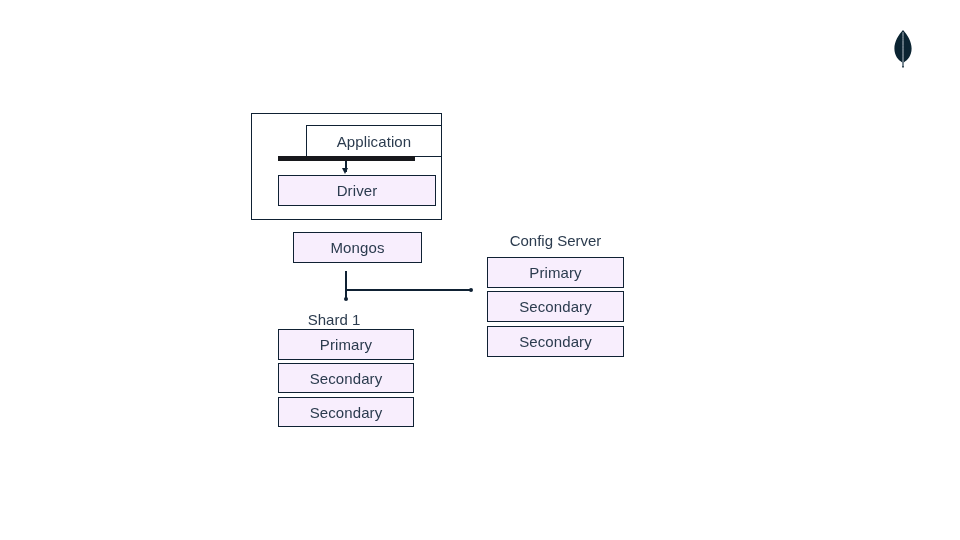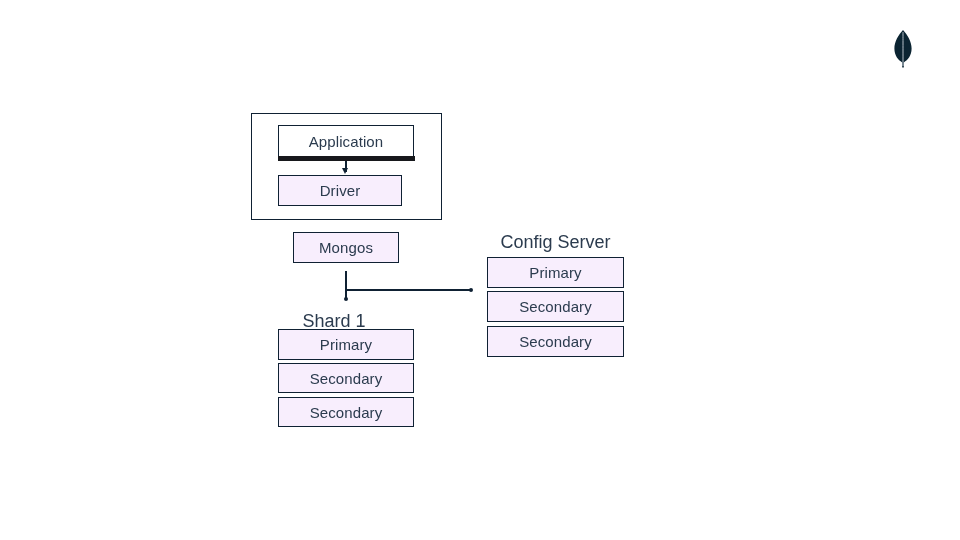--- a/index.html
+++ b/index.html
@@ -35,40 +35,41 @@
     line-height: 1;
     display: flex;
     align-items: center;
     justify-content: center;
     letter-spacing: 0.1px;
     white-space: nowrap;
   }
 
   .node.plain {
     background: #ffffff;
+    margin-left: 28px;
   }
 
   
   .shadow-bar {
     position: absolute;
     background: #17181c;
   }
 
   
   .container-box {
     position: absolute;
     box-sizing: border-box;
     border: 1.5px solid #0f2133;
     background: transparent;
   }
 
   
   .group-label {
     position: absolute;
-    font-size: 18px;
+    font-size: 15px;
     color: #2b3b4e;
     line-height: 1;
     white-space: nowrap;
     text-align: center;
   }
 
   
   .edge-line {
     position: absolute;
     background: #0f2133;
@@ -118,25 +119,25 @@
   <div class="container-box" style="left:251px; top:113px; width:191px; height:107px;"></div>
 
   <div class="node plain" style="left:278px; top:125px; width:136px; height:32px;">
     <span>Application</span>
   </div>
   <div class="shadow-bar" style="left:278px; top:156px; width:137px; height:5px;"></div>
 
   <div class="edge-line edge-v" style="left:345px; top:161px; width:1.6px; height:11px;"></div>
   <div class="arrow-down" style="left:342px; top:168px;"></div>
 
-  <div class="node" style="left:278px; top:175px; width:124px; height:31px;">
+  <div class="node" style="left:278px; top:175px; width:158px; height:31px;">
     <span>Driver</span>
   </div>
 
-  <div class="node" style="left:293px; top:232px; width:106px; height:31px;">
+  <div class="node" style="left:293px; top:232px; width:129px; height:31px;">
     <span>Mongos</span>
   </div>
 
   <div class="edge-line edge-v" style="left:345px; top:271px; width:1.6px; height:28px;"></div>
   <div class="arrow-dot" style="left:344px; top:297px;"></div>
 
   <div class="edge-line edge-h" style="left:346px; top:289px; width:126px; height:1.6px;"></div>
   <div class="arrow-dot" style="left:469px; top:288px;"></div>
 
   <div class="group-label" style="left:487px; top:233px; width:137px;">

